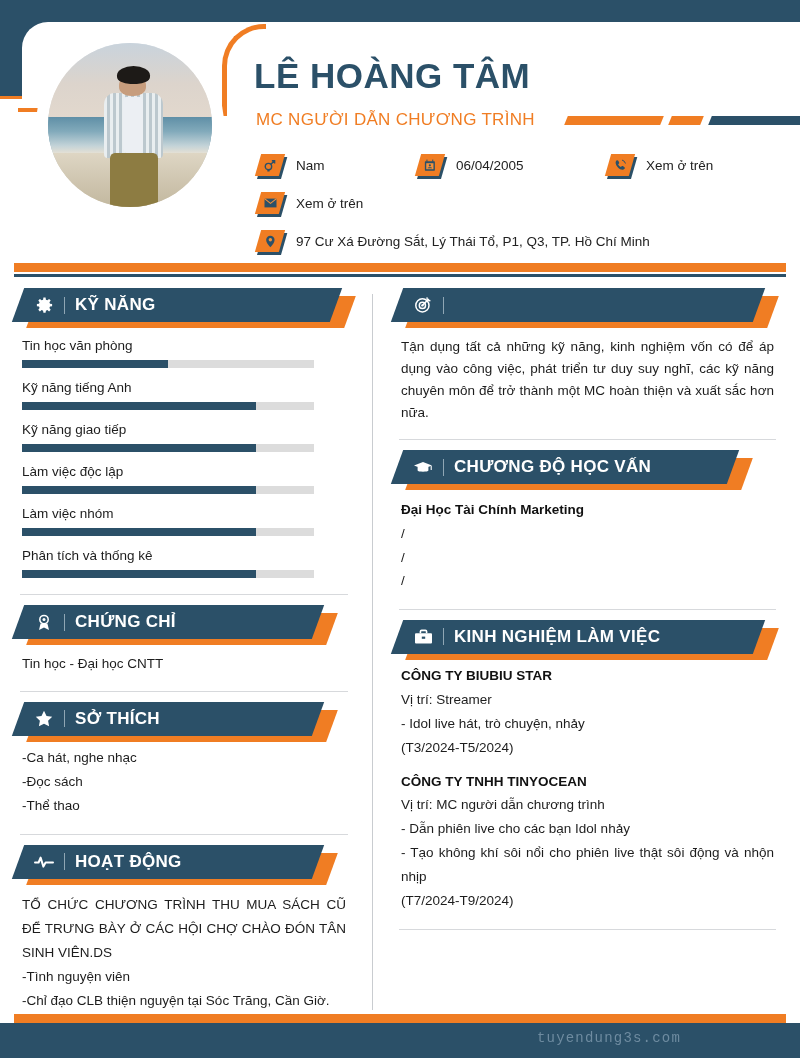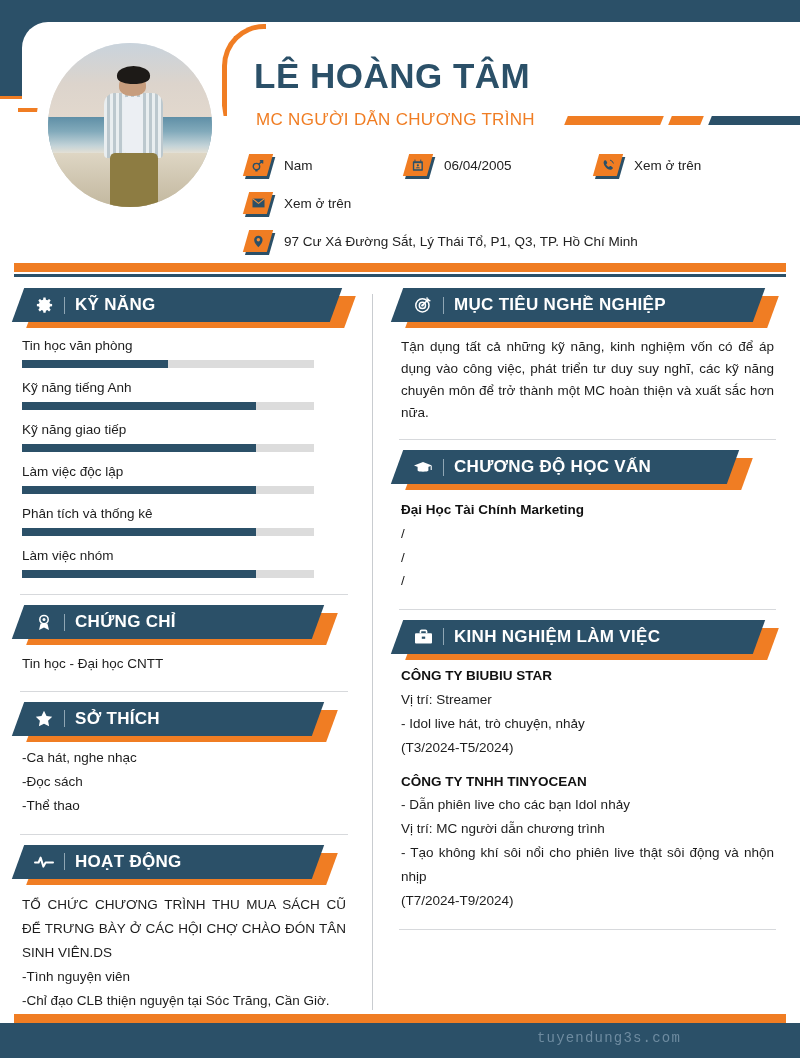--- a/index.html
+++ b/index.html
@@ -81,21 +81,21 @@
     position: absolute; left: 256px; top: 110px;
     font-size: 17px; color: #f07d23; letter-spacing: 0.3px;
   }
   
   .bar-slant { position: absolute; height: 9px; transform: skewX(-22deg); }
   .bar-o1 { left: 566px; top: 116px; width: 96px; background: #f07d23; }
   .bar-o2 { left: 670px; top: 116px; width: 32px; background: #f07d23; }
   .bar-n1 { left: 710px; top: 116px; width: 100px; background: #2b5068; }
 
   
-  .contact { position: absolute; left: 246px; top: 146px; width: 520px; }
+  .contact { position: absolute; left: 258px; top: 146px; width: 520px; }
   .c-row { display: flex; align-items: center; height: 38px; }
   .c-item { display: flex; align-items: center; }
   .c-item.i1 { width: 160px; }
   .c-item.i2 { width: 190px; text-align: right; }
   .ico {
     width: 24px; height: 22px; flex: 0 0 24px; position: relative;
     background: #f07d23; transform: skewX(-16deg);
     display: flex; align-items: center; justify-content: center;
     box-shadow: 3px 3px 0 0 #2b5068;
     margin-right: 14px;
@@ -309,27 +309,27 @@
                 <div class="skill-fill" style="width:80%"></div>
               </div>
           </div>
           <div class="skill">
             <div class="skill-name">Làm việc độc lập</div>
             <div class="skill-track">
                 <div class="skill-fill" style="width:80%"></div>
               </div>
           </div>
           <div class="skill">
-            <div class="skill-name">Phân tích và thống kê</div>
+            <div class="skill-name">Làm việc nhóm</div>
             <div class="skill-track">
                 <div class="skill-fill" style="width:80%"></div>
               </div>
           </div>
           <div class="skill">
-            <div class="skill-name">Làm việc nhóm</div>
+            <div class="skill-name">Phân tích và thống kê</div>
             <div class="skill-track">
                 <div class="skill-fill" style="width:80%"></div>
               </div>
           </div>
         </div>
       </div>
 
       <div class="hr"></div>
 
       <div class="sec">
@@ -414,21 +414,20 @@
                   <g fill="none" stroke="#fff" stroke-width="1.5">
               <circle cx="8.4" cy="9.4" r="6.6"></circle>
                     <circle cx="8.4" cy="9.4" r="3.1"></circle>
               <path d="M8.4 9.4 L14.8 3"></path>
                   </g>
                   <circle cx="8.4" cy="9.4" r="1.2" fill="#fff"></circle>
               <path d="M12.9 1.3 l0.5 3 3 0.5" fill="none" stroke="#fff" stroke-width="1.4"></path>
                 </svg>
             </span>
             <span class="sep"></span>
-            <span class="b-title">MỤC TIÊU NGHỀ NGHIỆP</span>
           </div>
         </div>
         <div class="txt just" style="margin-top:10px">Tận dụng tất cả những kỹ năng, kinh nghiệm vốn có để áp dụng vào công việc, phát triển tư duy suy nghĩ, các kỹ năng chuyên môn để trở thành một MC hoàn thiện và xuất sắc hơn nữa.</div>
       </div>
 
       <div class="hr"></div>
 
       <div class="sec">
         <div class="banner">
           <div class="orange" style="max-width:336px"></div>
@@ -474,22 +473,22 @@
 
         <div style="">
           <div class="job">
             <div class="bold-line">CÔNG TY BIUBIU STAR</div>
             <div class="list-line">Vị trí: Streamer</div>
             <div class="list-line">- Idol live hát, trò chuyện, nhảy</div>
             <div class="list-line">(T3/2024-T5/2024)</div>
           </div>
           <div class="job">
             <div class="bold-line">CÔNG TY TNHH TINYOCEAN</div>
+            <div class="list-line">Vị trí: MC người dẫn chương trình</div>
             <div class="list-line">- Dẫn phiên live cho các bạn Idol nhảy</div>
-            <div class="list-line">Vị trí: MC người dẫn chương trình</div>
             <div class="list-line" style="text-align:justify">- Tạo không khí sôi nổi cho phiên live thật sôi động và nhộn nhịp</div>
             <div class="list-line">(T7/2024-T9/2024)</div>
           </div>
         </div>
       </div>
 
       <div class="hr"></div>
     </div>
   </div>
 

